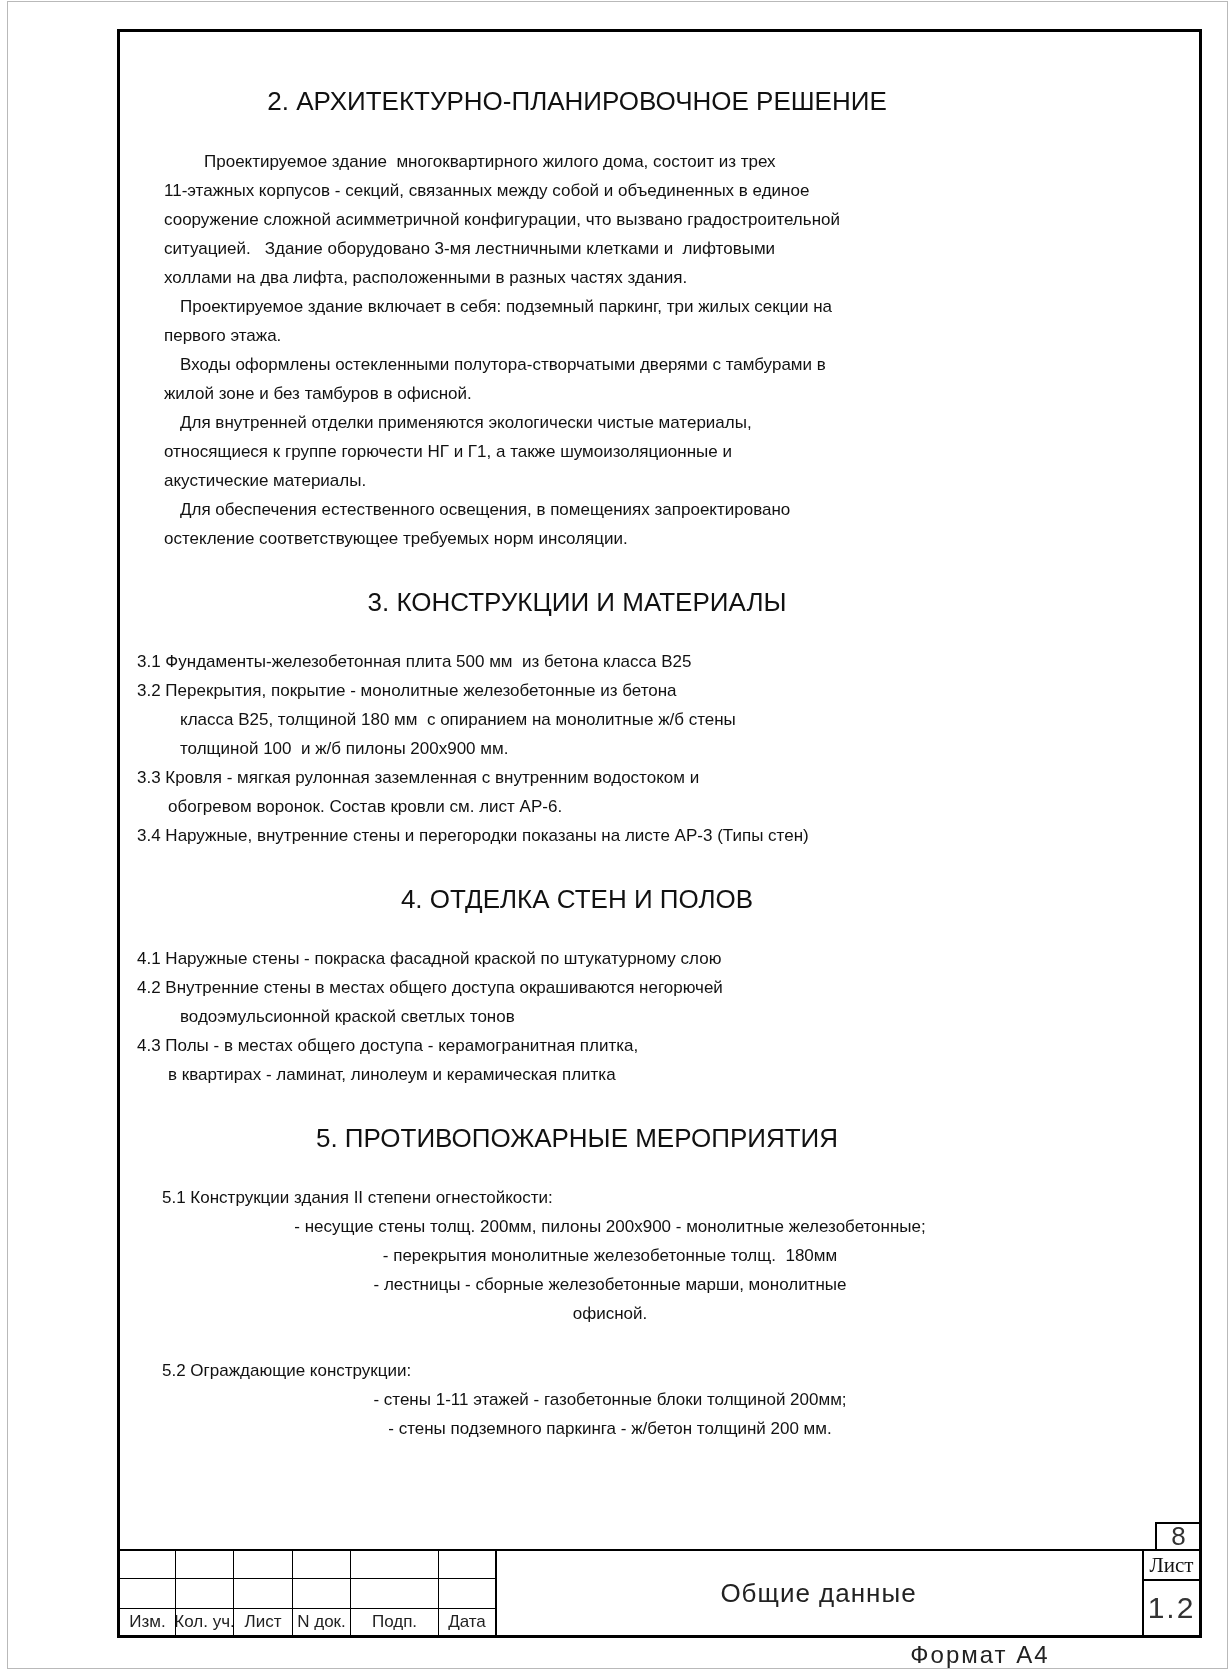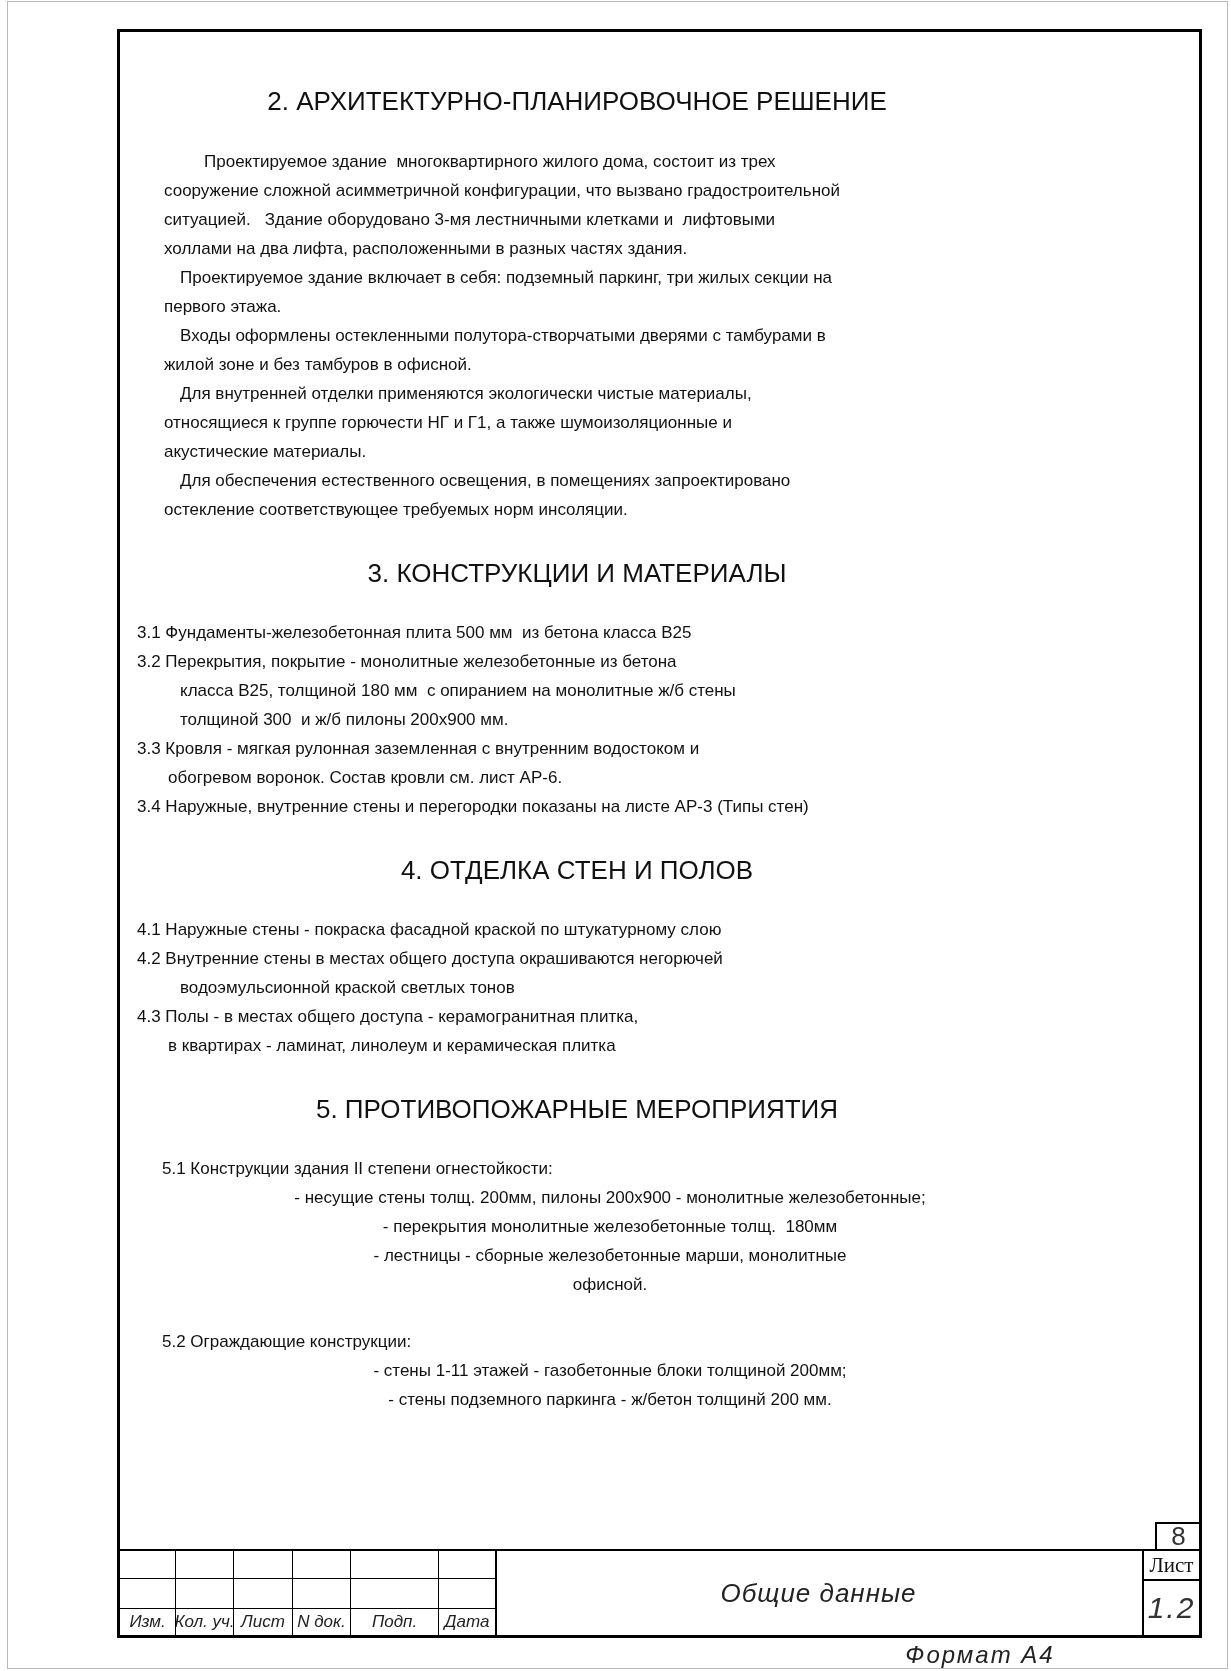--- a/index.html
+++ b/index.html
@@ -18,31 +18,31 @@
   .tline.gap{margin-top:28px;}
   .ind-first{padding-left:67px;}
   .ind-hang{padding-left:43px;}
   .ind-body{padding-left:27px;}
   .ind-num{padding-left:0;}
   .ind-cont{padding-left:43px;}
   .ind-cont2{padding-left:31px;}
   .ind-num5{padding-left:25px;}
   .ind-sub5{padding-left:66px;text-align:center;}
   
-  .cad{font-style:italic;}
+  .cad{}
   .stamp{position:absolute;left:0;right:0;bottom:0;height:84px;
         border-top:2px solid #000;box-sizing:content-box;}
   .stamp-table{position:absolute;left:0;top:0;bottom:0;width:377px;
         display:grid;grid-template-columns:56px 58px 59px 58px 88px 1fr;
         grid-template-rows:28px 30px 1fr;border-right:2px solid #000;box-sizing:border-box;}
   .cell{border-right:1.5px solid #000;border-bottom:1.5px solid #000;}
   .cell:nth-child(6n){border-right:none;}
   .cell:nth-child(n+13){border-bottom:none;}
   .cell.lbl{display:flex;align-items:center;justify-content:center;
-        font-size:17px;font-style:italic;white-space:nowrap;overflow:hidden;color:#222;}
+        font-size:17px;white-space:nowrap;overflow:hidden;color:#222;}
   .stamp-title{position:absolute;left:377px;right:59px;top:0;bottom:0;
         display:flex;align-items:center;justify-content:center;
         font-size:26px;letter-spacing:1px;color:#222;}
   .stamp-right{position:absolute;right:0;top:0;bottom:0;width:57px;
         border-left:2px solid #000;display:flex;flex-direction:column;box-sizing:border-box;}
   .stamp-sheet-label{height:28px;border-bottom:2px solid #000;display:flex;align-items:center;
         justify-content:center;font-family:"Liberation Serif",serif;font-size:21px;}
   .stamp-sheet-value{flex:1;display:flex;align-items:center;justify-content:center;
         font-size:30px;color:#333;letter-spacing:2px;}
   .sheet-num-box{position:absolute;right:-3px;bottom:84px;width:43px;height:25px;
@@ -55,37 +55,38 @@
 <body>
 
 <div class="page">
   <div class="page-border"></div>
 
   <div class="frame">
 
     <div class="content" id="content">
         <div class="sec-heading">2. АРХИТЕКТУРНО-ПЛАНИРОВОЧНОЕ РЕШЕНИЕ</div>
         <div class="tline ind-first">Проектируемое здание  многоквартирного жилого дома, состоит из трех</div>
+        <div class="tline ind-body">11-этажных корпусов - секций, связанных между собой и объединенных в единое</div>
         <div class="tline ind-body">сооружение сложной асимметричной конфигурации, что вызвано градостроительной</div>
         <div class="tline ind-body">ситуацией.   Здание оборудовано 3-мя лестничными клетками и  лифтовыми</div>
         <div class="tline ind-body">холлами на два лифта, расположенными в разных частях здания.</div>
         <div class="tline ind-hang">Проектируемое здание включает в себя: подземный паркинг, три жилых секции на</div>
         <div class="tline ind-body">первого этажа.</div>
         <div class="tline ind-hang">Входы оформлены остекленными полутора-створчатыми дверями с тамбурами в</div>
         <div class="tline ind-body">жилой зоне и без тамбуров в офисной.</div>
         <div class="tline ind-hang">Для внутренней отделки применяются экологически чистые материалы,</div>
         <div class="tline ind-body">относящиеся к группе горючести НГ и Г1, а также шумоизоляционные и</div>
         <div class="tline ind-body">акустические материалы.</div>
         <div class="tline ind-hang">Для обеспечения естественного освещения, в помещениях запроектировано</div>
         <div class="tline ind-body">остекление соответствующее требуемых норм инсоляции.</div>
         <div class="sec-heading">3. КОНСТРУКЦИИ И МАТЕРИАЛЫ</div>
         <div class="tline ind-num">3.1 Фундаменты-железобетонная плита 500 мм  из бетона класса В25</div>
         <div class="tline ind-num">3.2 Перекрытия, покрытие - монолитные железобетонные из бетона</div>
         <div class="tline ind-cont">класса В25, толщиной 180 мм  с опиранием на монолитные ж/б стены</div>
-        <div class="tline ind-cont">толщиной 300  и ж/б пилоны 200х900 мм.</div>
+        <div class="tline ind-cont">толщиной 100  и ж/б пилоны 200х900 мм.</div>
         <div class="tline ind-num">3.3 Кровля - мягкая рулонная заземленная с внутренним водостоком и</div>
         <div class="tline ind-cont2">обогревом воронок. Состав кровли см. лист АР-6.</div>
         <div class="tline ind-num">3.4 Наружные, внутренние стены и перегородки показаны на листе АР-3 (Типы стен)</div>
         <div class="sec-heading">4. ОТДЕЛКА СТЕН И ПОЛОВ</div>
         <div class="tline ind-num">4.1 Наружные стены - покраска фасадной краской по штукатурному слою</div>
         <div class="tline ind-num">4.2 Внутренние стены в местах общего доступа окрашиваются негорючей</div>
         <div class="tline ind-cont">водоэмульсионной краской светлых тонов</div>
         <div class="tline ind-num">4.3 Полы - в местах общего доступа - керамогранитная плитка,</div>
         <div class="tline ind-cont2">в квартирах - ламинат, линолеум и керамическая плитка</div>
         <div class="sec-heading">5. ПРОТИВОПОЖАРНЫЕ МЕРОПРИЯТИЯ</div>

